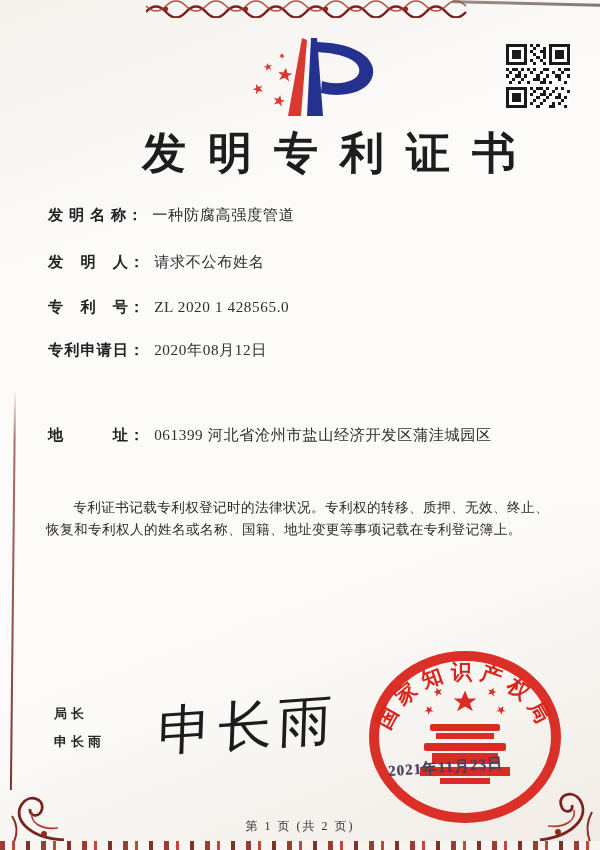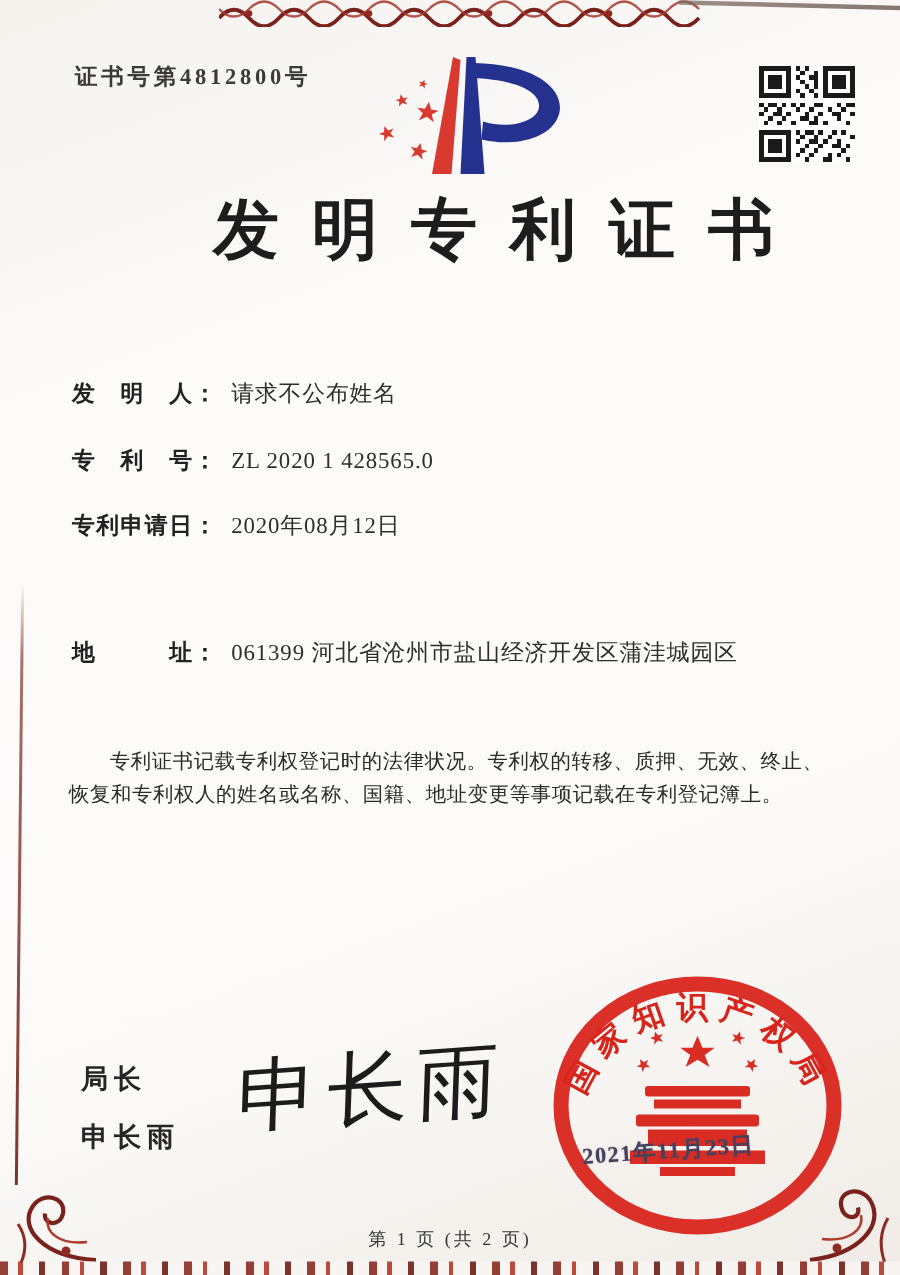--- a/index.html
+++ b/index.html
@@ -51,21 +51,21 @@
   .flabel{font-weight:700;letter-spacing:1px;margin-right:9px;color:#222;}
   .fvalue{letter-spacing:.6px;}
   .pair2{margin-left:52px;}
   
   .paras{position:absolute;left:46px;top:497px;width:516px;}
   .paras p{
     margin:0 0 7px 0;text-indent:2em;
     font-size:13.6px;line-height:1.62;color:#2b2b2b;letter-spacing:.4px;
   }
   
-  .official{position:absolute;left:54px;top:700px;font-size:18px;font-weight:700;
+  .official{position:absolute;left:54px;top:700px;font-size:13px;font-weight:700;
     letter-spacing:4px;line-height:2.15;color:#262626;}
   .handwriting{
     position:absolute;left:158px;top:690px;font-size:54px;color:#1c1c1c;
     letter-spacing:6px;transform:rotate(-4deg) skewX(-6deg);font-weight:400;
   }
   .seal{position:absolute;left:366px;top:650px;width:198px;height:176px;}
   .seal-date{
     position:absolute;left:388px;top:758px;font-size:15px;font-weight:700;
     color:#46405c;letter-spacing:1px;transform:rotate(-4deg);
     text-shadow:0 0 1px rgba(70,64,92,.5);
@@ -99,21 +99,20 @@
     <circle cx="44" cy="58" r="3" fill="#8e2a20"></circle>
   </svg>
   <svg class="orn-br" viewBox="0 0 62 76">
     <path d="M2,72 C36,68 52,48 42,32 C35,22 20,26 23,37 C25,46 36,45 34,37" fill="none" stroke="#7a231c" stroke-width="2.8"></path>
     <path d="M10,58 C28,60 38,52 36,42" fill="none" stroke="#b03a2c" stroke-width="1.6"></path>
     <path d="M52,74 q-6,-16 2,-30" fill="none" stroke="#8e2a20" stroke-width="2"></path>
     <circle cx="20" cy="64" r="3" fill="#8e2a20"></circle>
   </svg>
   <div class="strip-bottom"></div>
 
-  <div class="cert-no">证书号第4812800号</div>
 
   <div class="logo">
     <svg viewBox="0 0 170 94" width="170" height="94">
       <defs>
         <polygon id="star" points="0,-10 2.9,-3.1 10,-3.1 4.2,1.2 6.9,8.1 0,3.9 -6.9,8.1 -4.2,1.2 -10,-3.1 -2.9,-3.1"></polygon>
       </defs>
       <g fill="#d93a30">
         <use href="#star" transform="translate(56,26) scale(0.30) rotate(18)"></use>
         <use href="#star" transform="translate(42,37) scale(0.42) rotate(-12)"></use>
         <use href="#star" transform="translate(59,45) scale(0.72) rotate(8)"></use>
@@ -218,20 +217,23 @@
           <rect x="17" y="19" width="1" height="1"></rect>
         <rect x="10" y="20" width="1" height="1"></rect>
           <rect x="14" y="20" width="2" height="1"></rect>
         <rect x="19" y="20" width="1" height="1"></rect>
       </g>
     </svg>
   </div>
 
   <h1 class="title">发明专利证书</h1>
 
+  <div class="row" style="top:205px">
+    <span class="flabel">发 明 名 称：</span><span class="fvalue">一种防腐高强度管道</span>
+  </div>
   <div class="row" style="top:252px">
     <span class="flabel">发　明　人：</span><span class="fvalue">请求不公布姓名</span>
   </div>
   <div class="row" style="top:297px">
     <span class="flabel">专　利　号：</span><span class="fvalue">ZL 2020 1 428565.0</span>
   </div>
   <div class="row" style="top:340px">
     <span class="flabel">专利申请日：</span><span class="fvalue">2020年08月12日</span>
   </div>
   <div class="row" style="top:425px">

